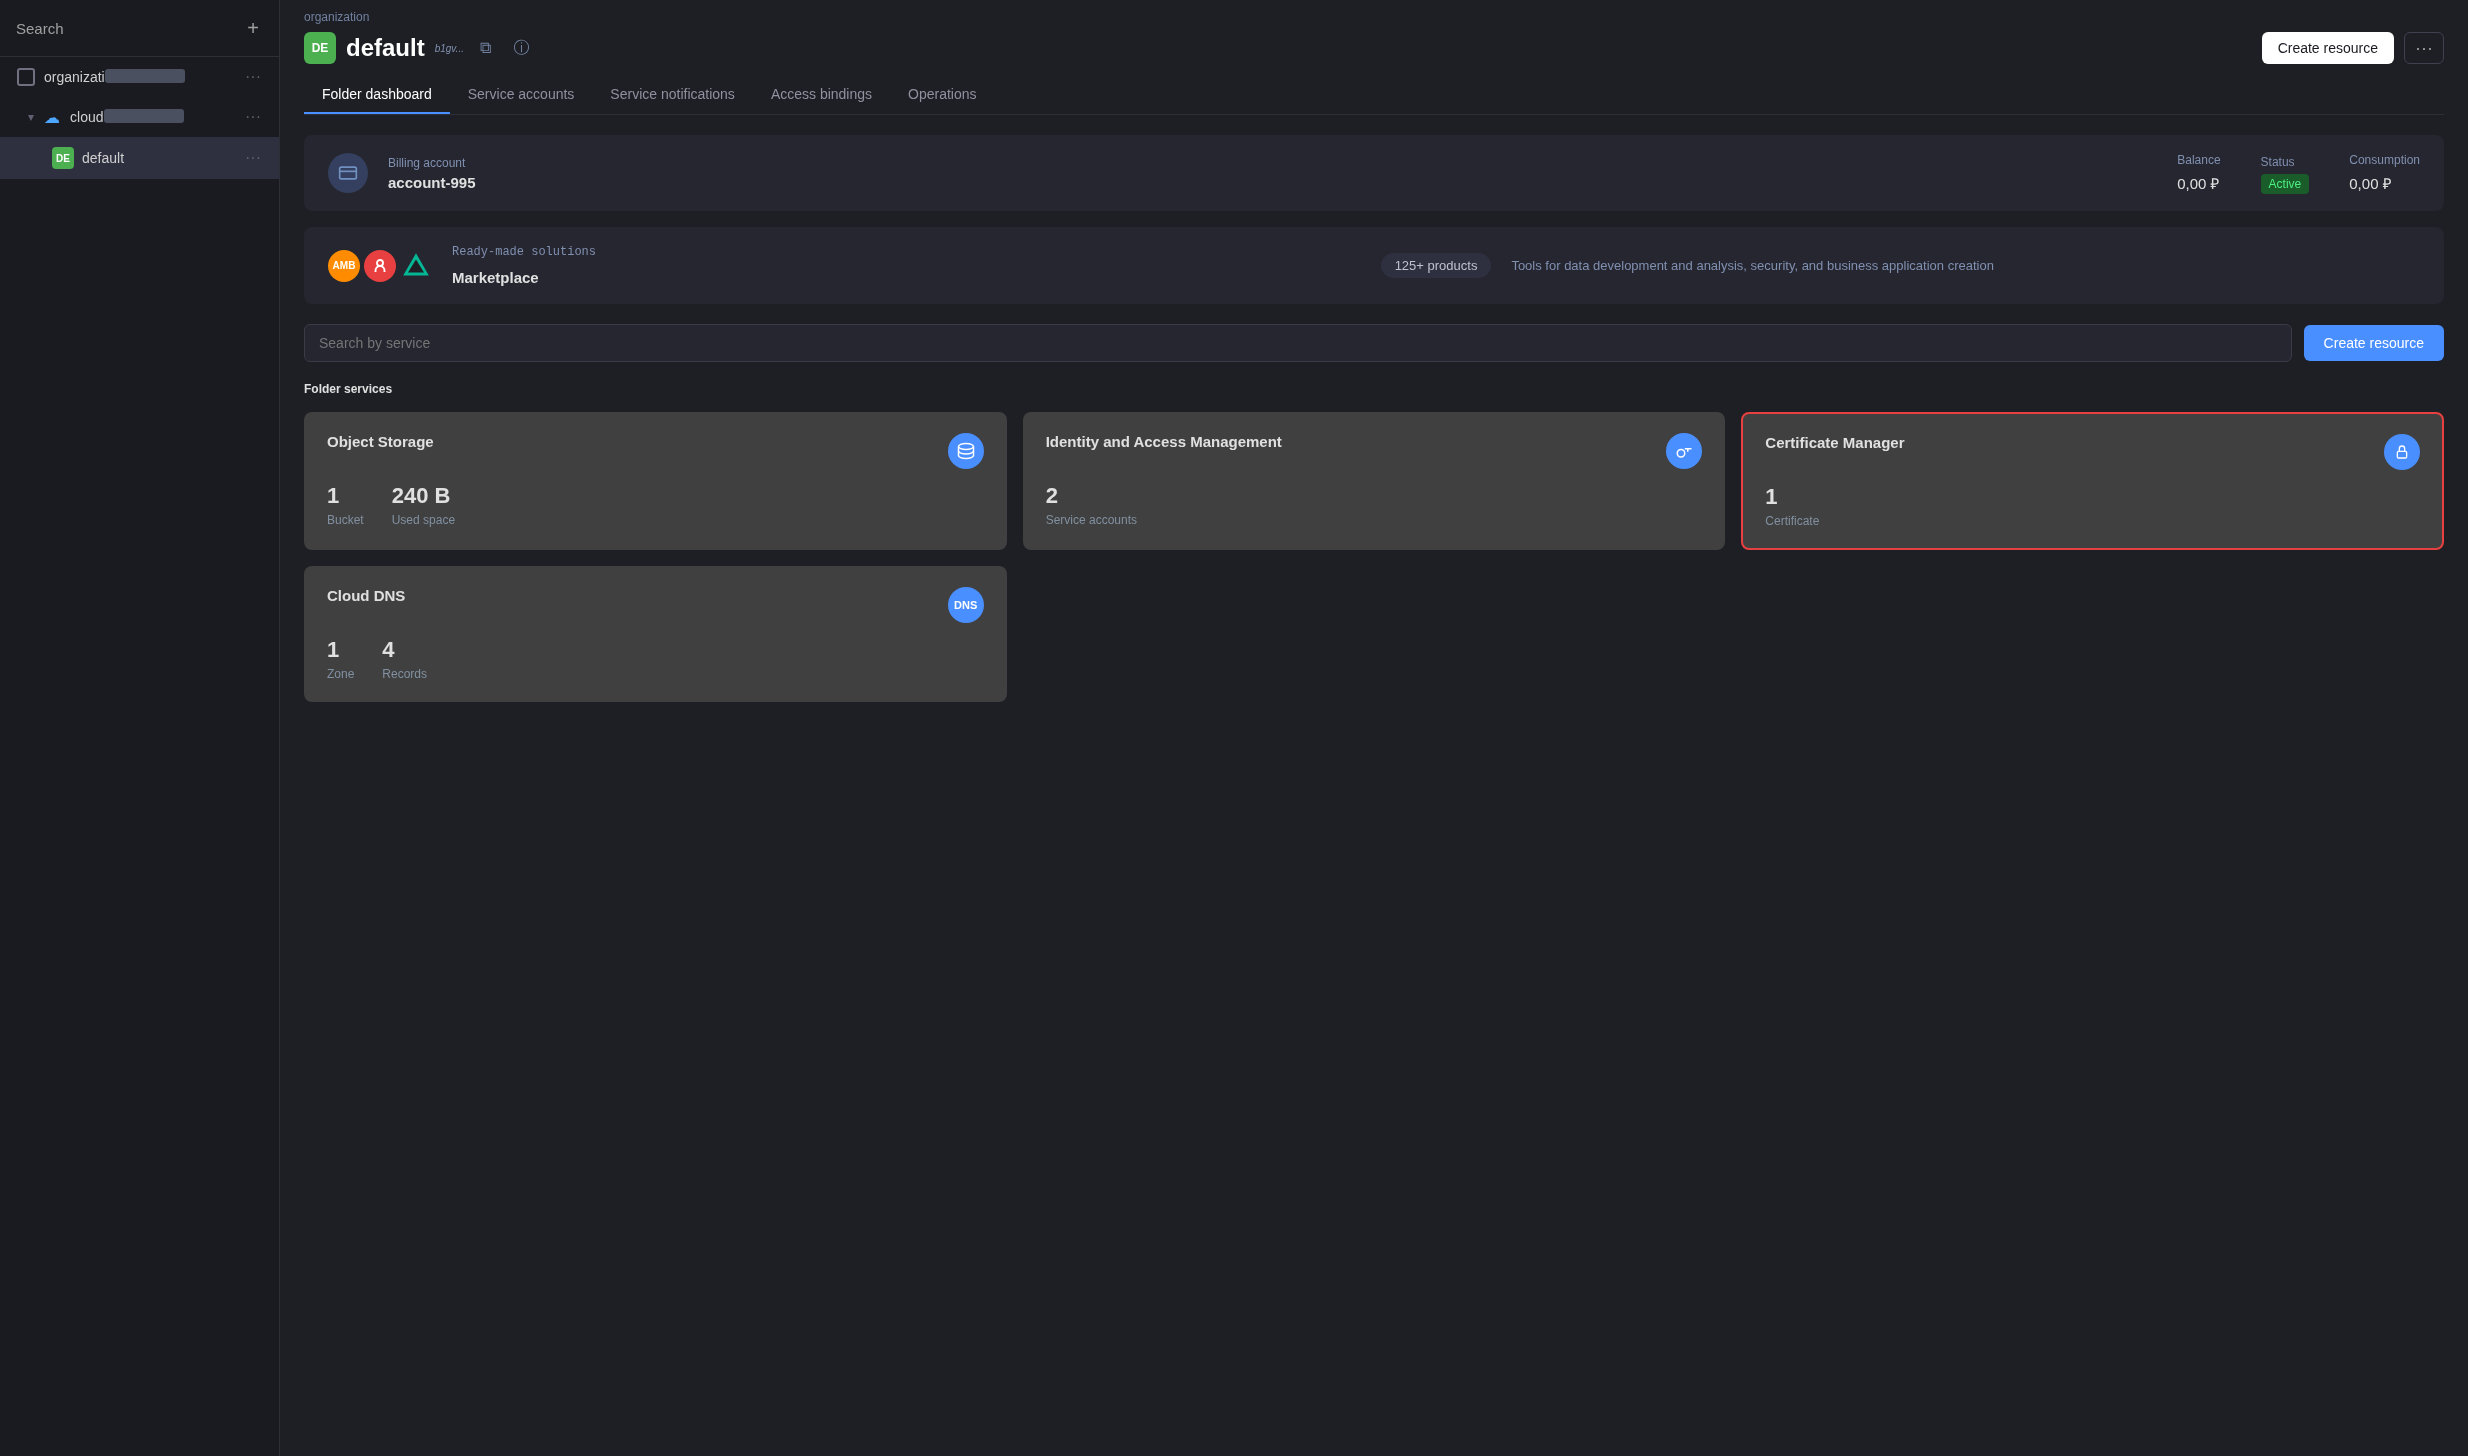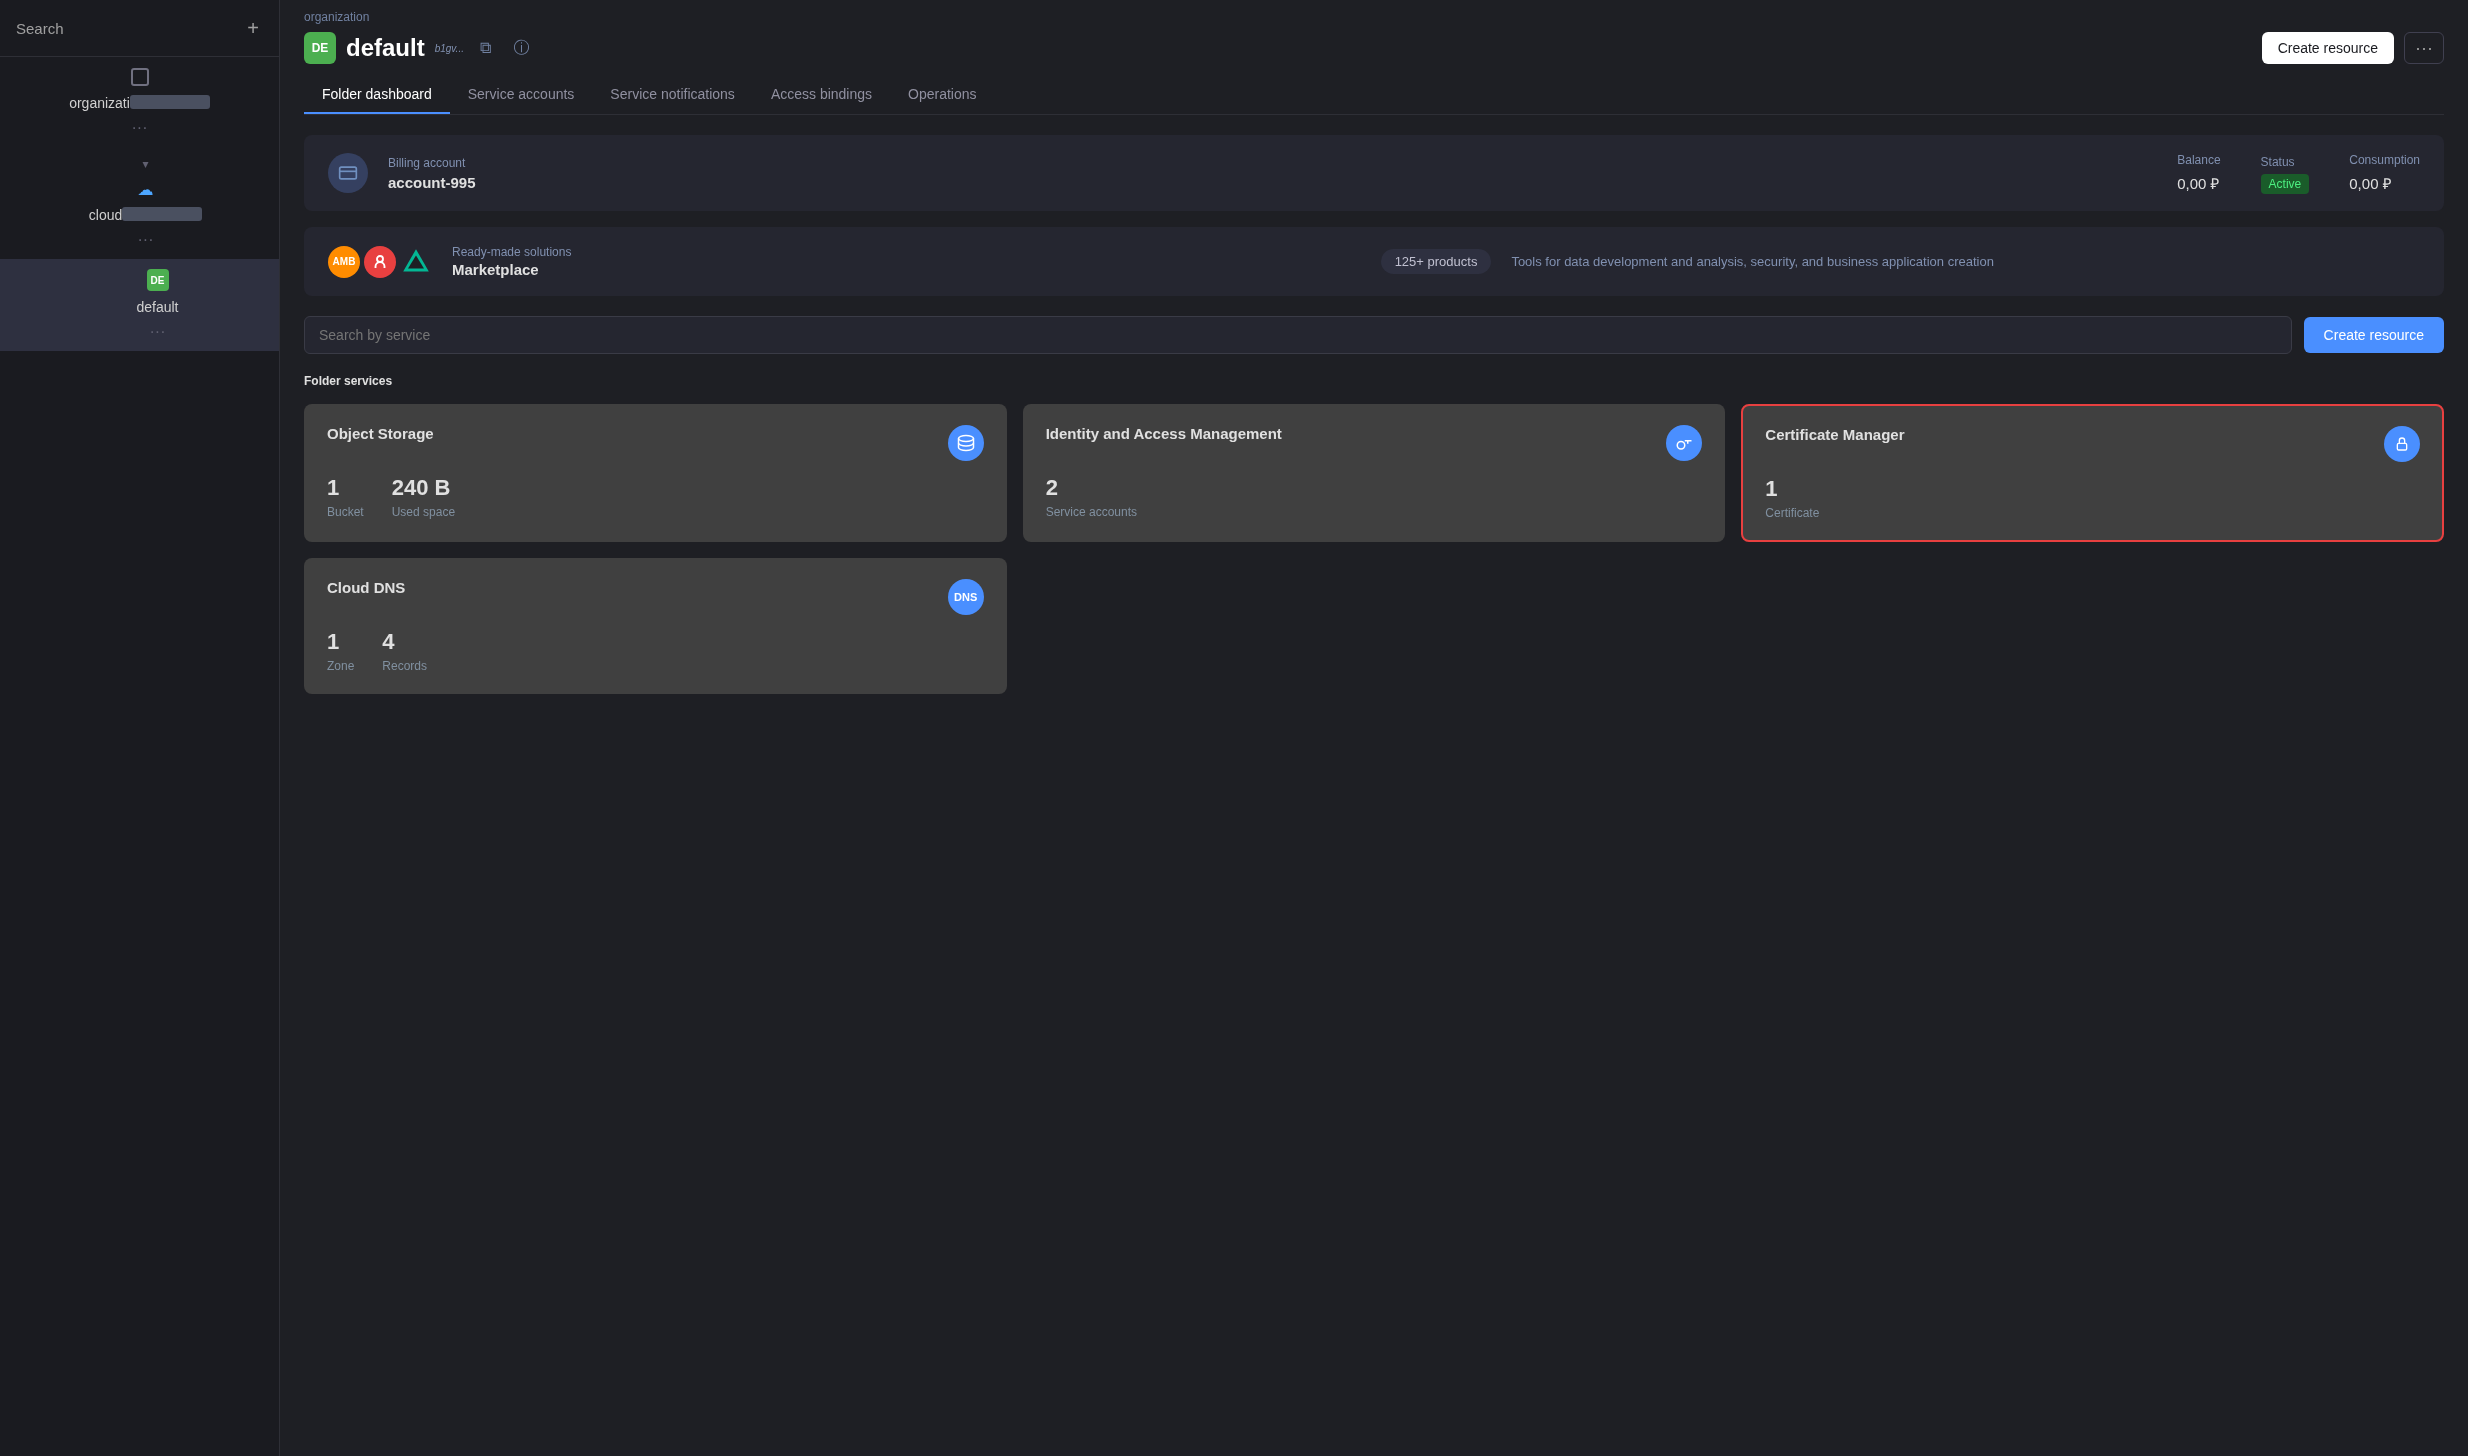--- a/index.html
+++ b/index.html
@@ -42,21 +42,20 @@
       line-height: 1;
       padding: 0 4px;
     }
     .sidebar-item {
       display: flex;
       align-items: center;
       padding: 10px 16px;
       cursor: pointer;
       gap: 8px;
       position: relative;
-      flex-direction: column;
     }
     .sidebar-item.active { background: #2e3040; }
     .sidebar-item-icon {
       width: 20px;
       height: 20px;
       display: flex;
       align-items: center;
       justify-content: center;
       flex-shrink: 0;
     }
@@ -278,21 +277,21 @@
       gap: 20px;
       margin-bottom: 20px;
     }
     .marketplace-logos {
       display: flex;
       align-items: center;
       gap: -4px;
       flex-shrink: 0;
     }
     .marketplace-info { flex: 1; }
-    .marketplace-label { font-size: 12px; color: #8090b0; margin-bottom: 2px; }
+    .marketplace-label { font-size: 12px; color: #8090b0; margin-bottom: 10px; font-family: Liberation Mono, monospace; }
     .marketplace-name { font-size: 15px; font-weight: 700; color: #e0e0e0; }
     .marketplace-badge {
       background: #2e3040;
       border-radius: 20px;
       padding: 5px 14px;
       font-size: 13px;
       color: #c0c0d0;
       white-space: nowrap;
     }
     .marketplace-desc { font-size: 13px; color: #8090b0; flex: 1; }

